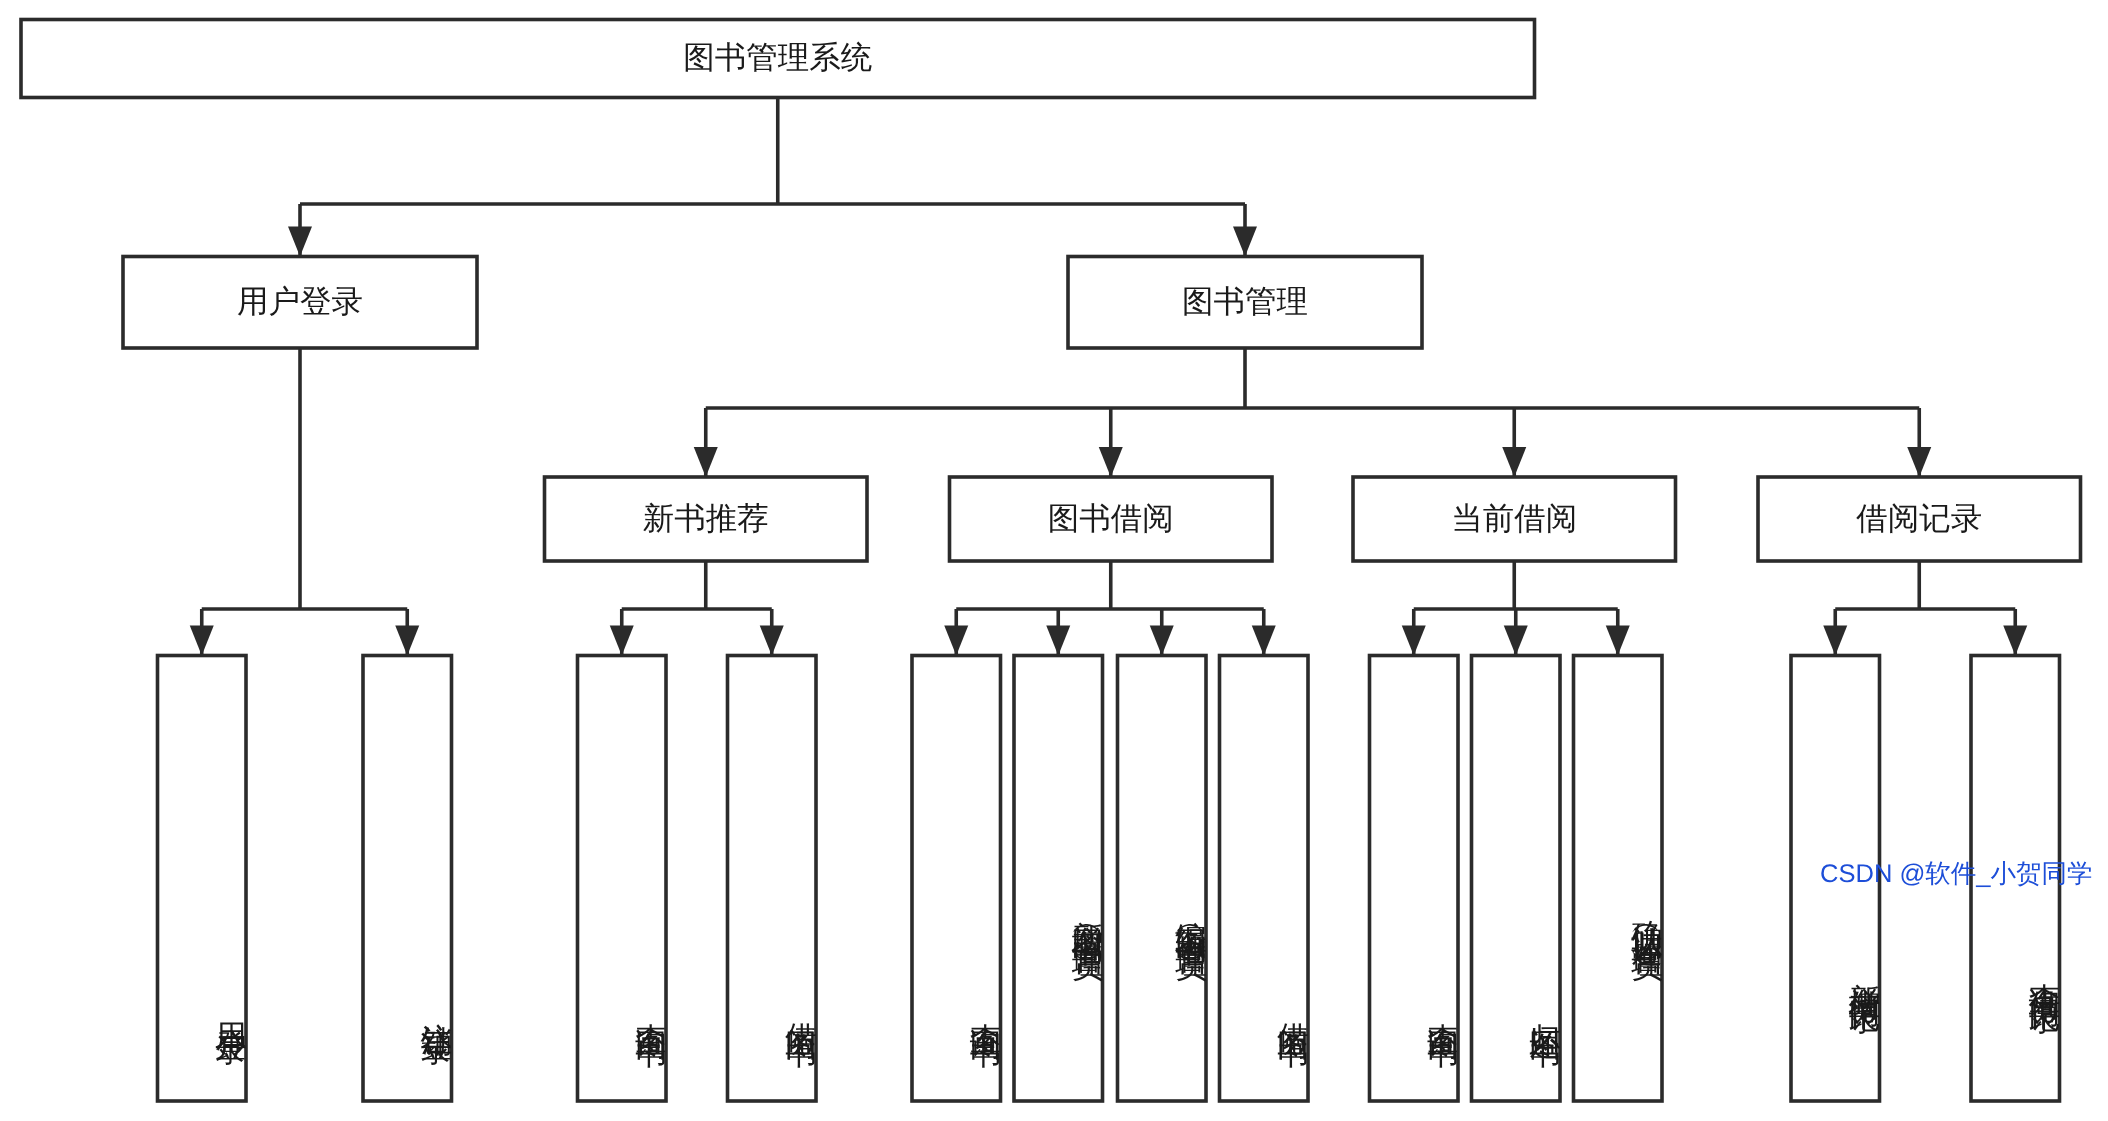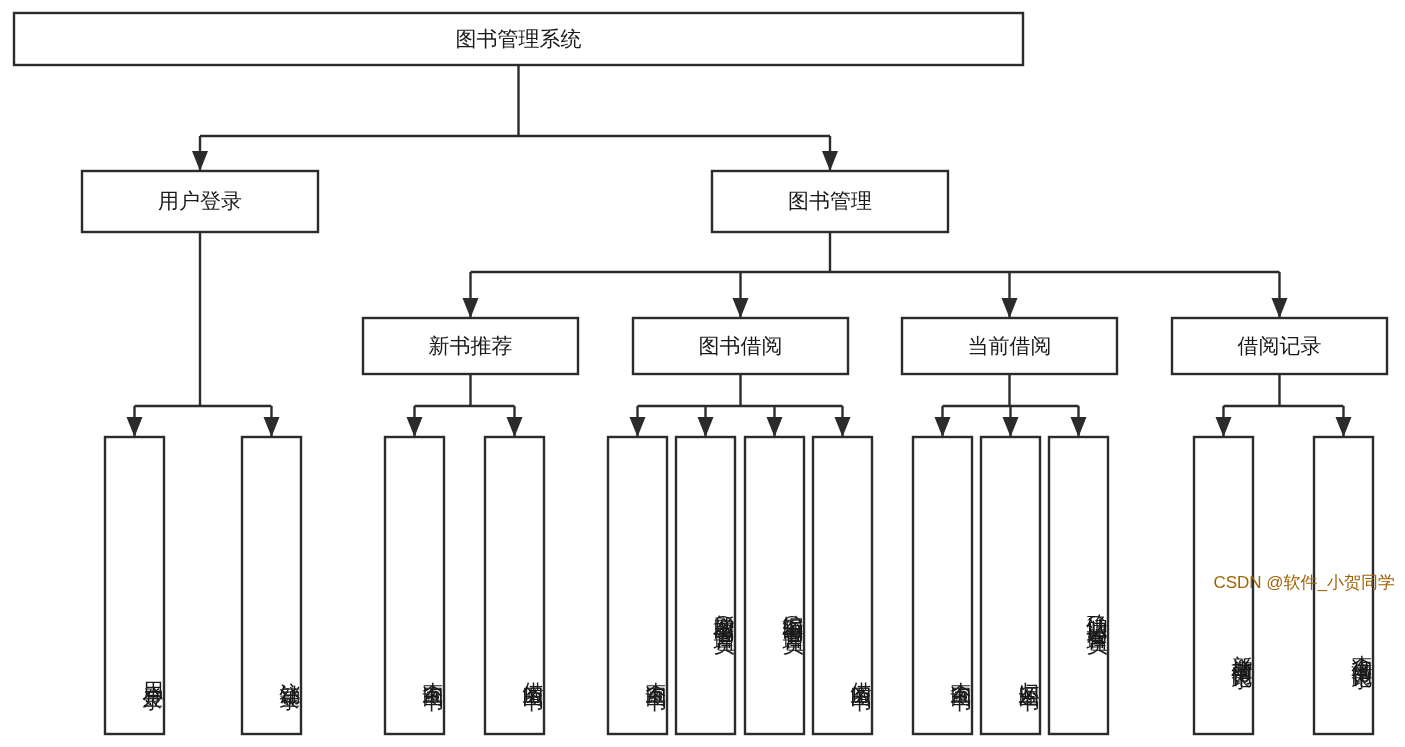--- a/index.html
+++ b/index.html
@@ -61,21 +61,21 @@
     justify-content: center;
     white-space: nowrap;
     pointer-events: none;
   }
   .watermark {
     position: absolute;
     right: 10px;
     bottom: 4px;
     font-family: "Liberation Sans", "DejaVu Sans", sans-serif;
     font-size: 17px;
-    color: #a16207;
+    color: #1d4ed8;
     white-space: nowrap;
   }
 </style>
 </head>
 <body>
 
 <div id="diagram-root">
 
   <svg class="flow" viewBox="0 0 1405 747">
     <g id="connector-layer">

